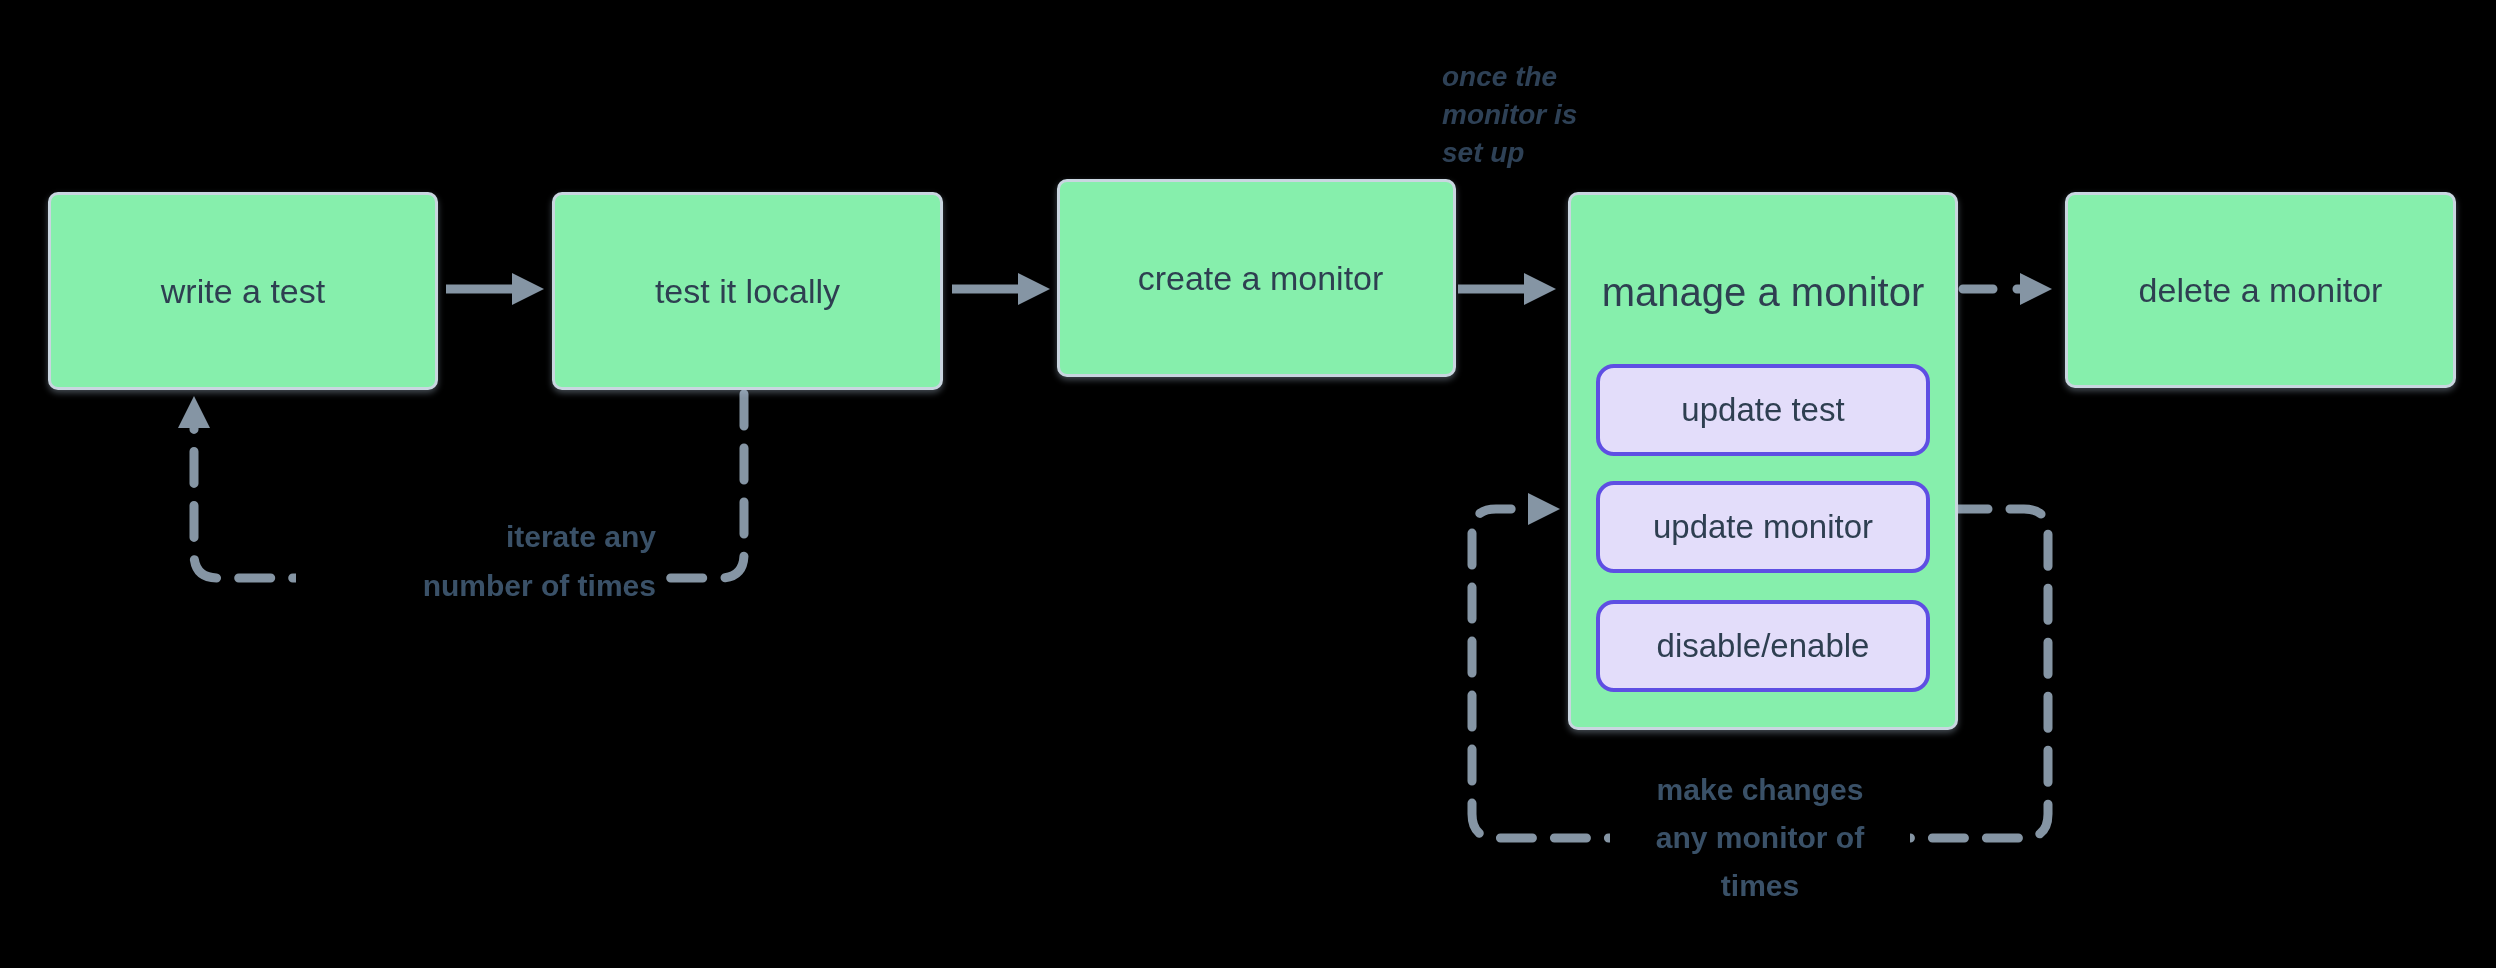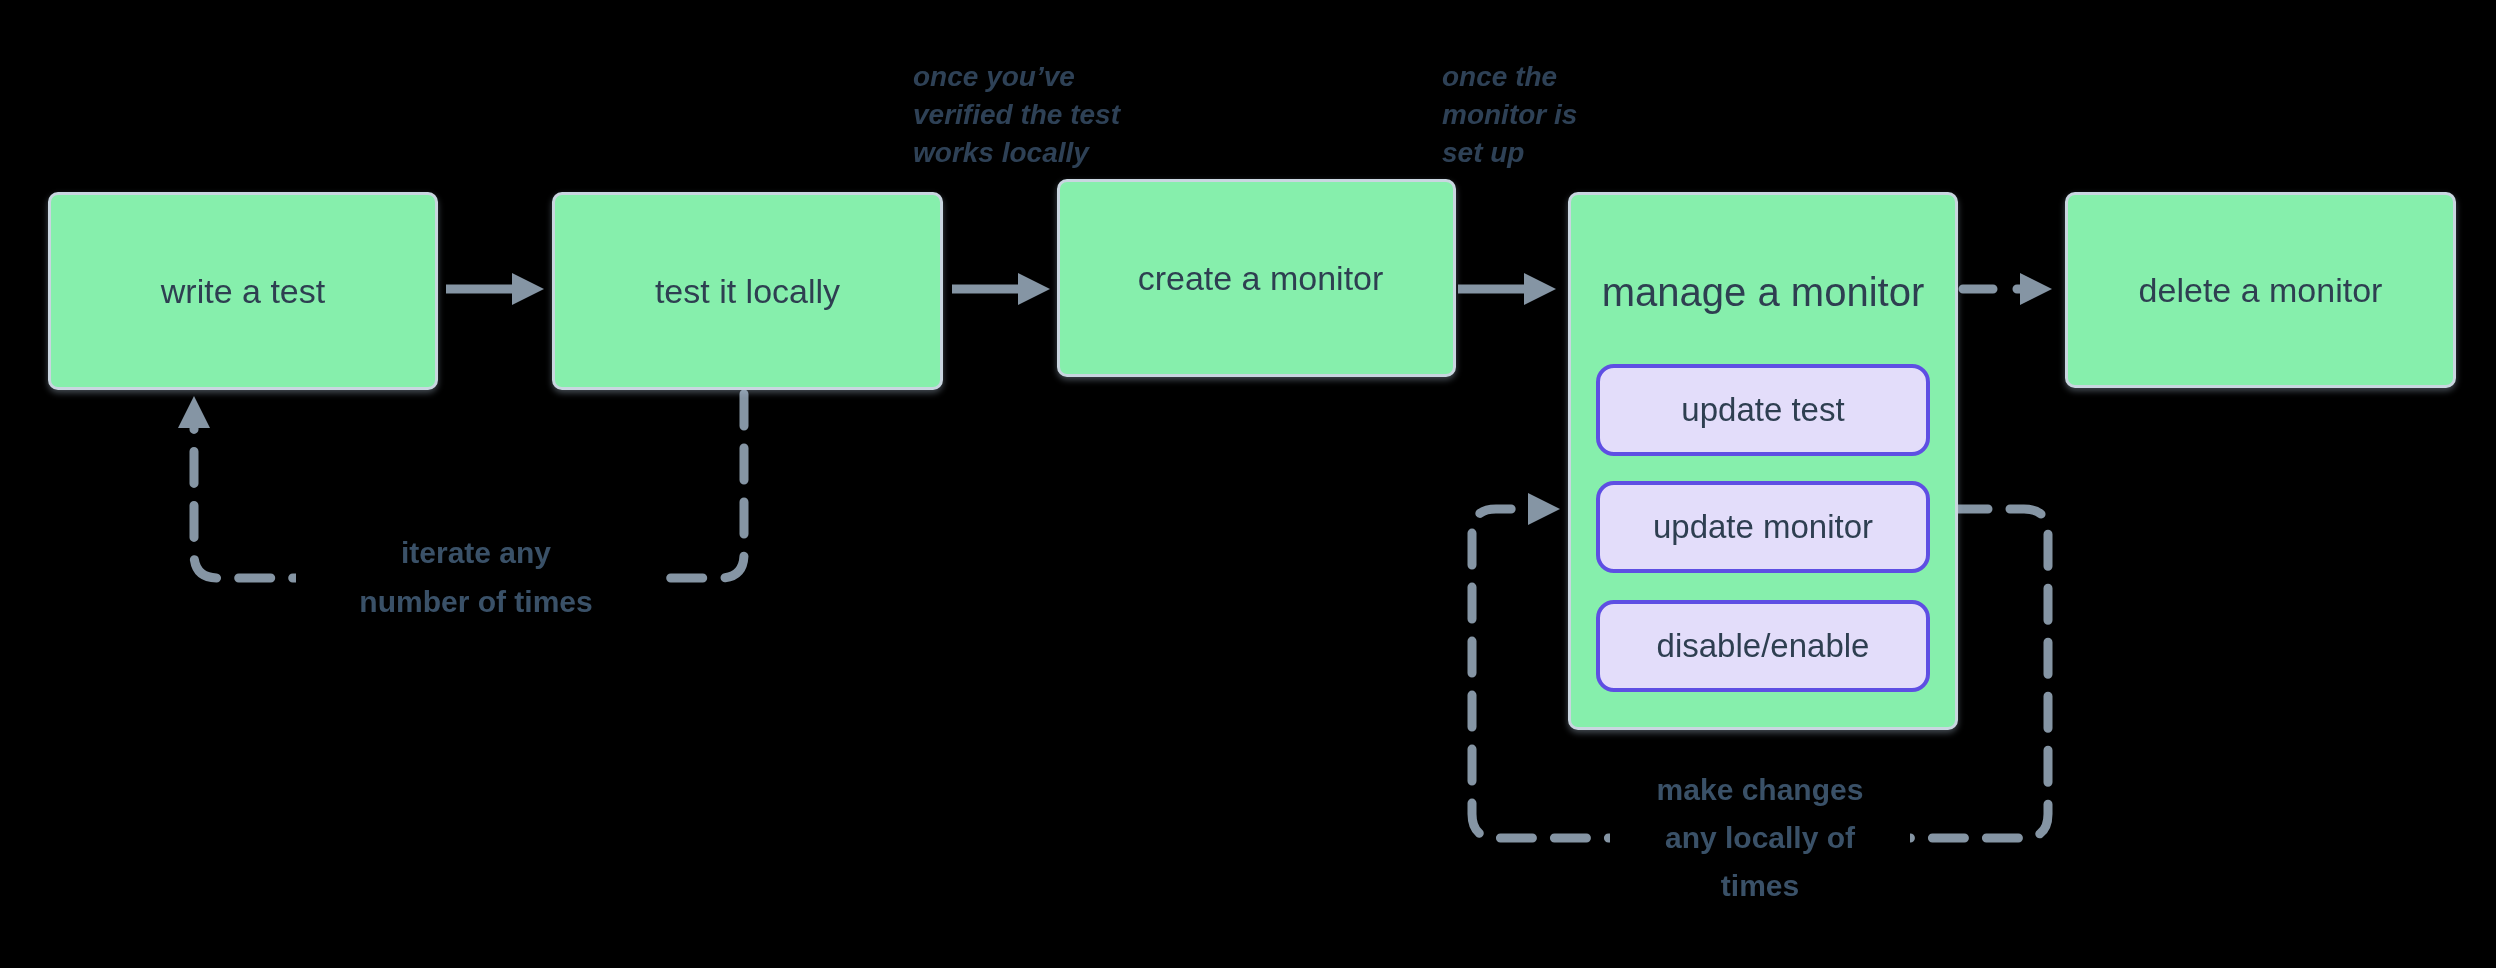--- a/index.html
+++ b/index.html
@@ -33,21 +33,21 @@
   .annotation{
     position:absolute;color:#2e4156;font-size:28px;font-weight:bold;font-style:italic;
     line-height:38px;z-index:2;white-space:nowrap;
   }
   .ann1{left:913px;top:58px;}
   .ann2{left:1442px;top:58px;}
   .loop-label{
     position:absolute;background:#000000;color:#3a5168;font-weight:bold;
     text-align:center;z-index:2;font-size:30px;
   }
-  .loop1{left:296px;top:528px;width:360px;line-height:49px;}
+  .loop1{left:296px;top:512px;width:360px;line-height:49px;text-align:right;}
   .loop2{left:1610px;top:766px;width:300px;line-height:48px;}
   .ln{display:block;}
 </style>
 </head>
 <body>
 
 <div class="canvas">
 
   <svg class="connectors" width="2496" height="968" viewBox="0 0 2496 968" fill="none">
 
@@ -81,29 +81,24 @@
       <polygon points="1560,509 1528,493 1528,525" fill="#8595a4"></polygon>
     </g>
   </svg>
 
   <div class="loop-label loop1">
     <span class="ln">iterate any</span>
     <span class="ln">number of times</span>
   </div>
   <div class="loop-label loop2">
     <span class="ln">make changes</span>
-    <span class="ln">any locally of</span>
+    <span class="ln">any monitor of</span>
     <span class="ln">times</span>
   </div>
 
-  <div class="annotation ann1">
-    <span class="ln">once you’ve</span>
-    <span class="ln">verified the test</span>
-    <span class="ln">works locally</span>
-  </div>
   <div class="annotation ann2">
     <span class="ln">once the</span>
     <span class="ln">monitor is</span>
     <span class="ln">set up</span>
   </div>
 
   <div class="node n1">
     <span>write a test</span>
   </div>
   <div class="node n2">

